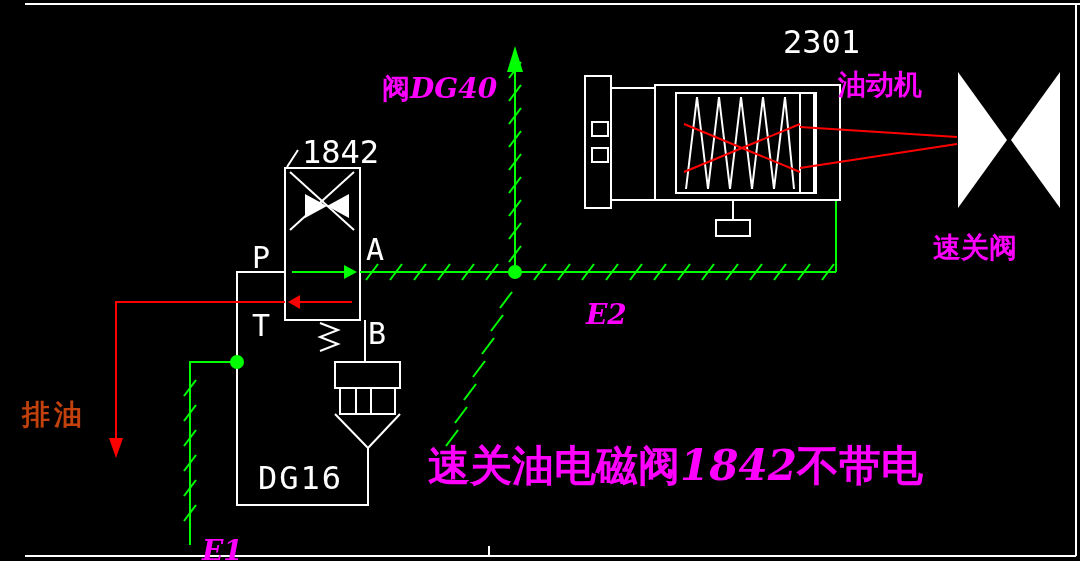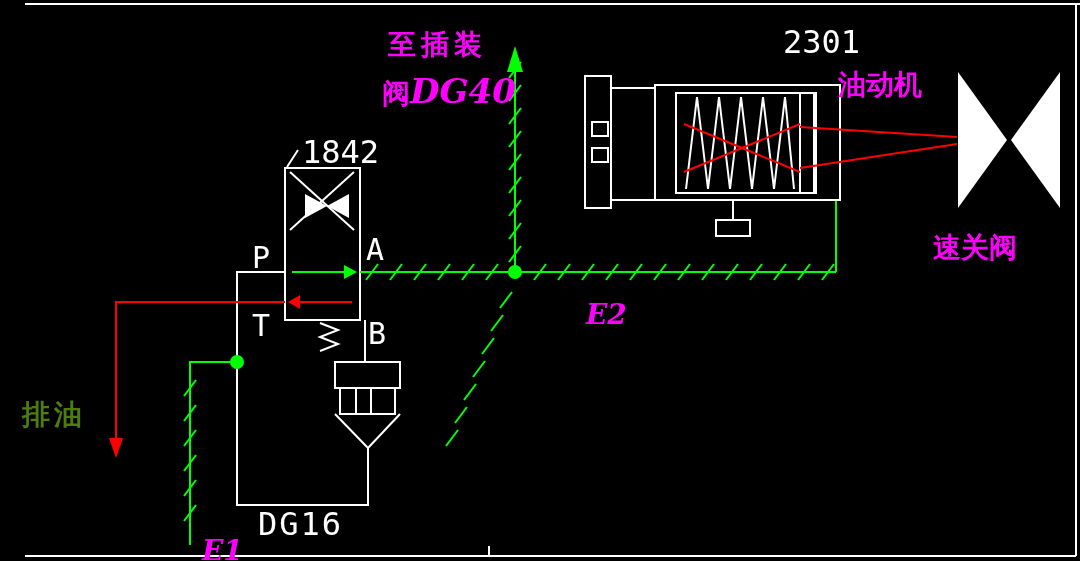--- a/index.html
+++ b/index.html
@@ -4,21 +4,21 @@
 <style>
   html,body{margin:0;padding:0;background:#000;}
   .canvas{position:relative;width:1080px;height:561px;background:#000000;overflow:hidden;
           font-family:"Liberation Sans",sans-serif;}
   .canvas svg{position:absolute;left:0;top:0;}
   .lbl{position:absolute;color:#ff00ff;font-weight:bold;white-space:nowrap;
        font-family:"Liberation Sans",sans-serif;line-height:1.05;}
   .cad{position:absolute;color:#ffffff;font-family:"DejaVu Sans Mono",monospace;
        white-space:nowrap;line-height:1.05;text-align:center;}
   .it{font-family:"DejaVu Serif",serif;font-style:italic;font-weight:bold;}
-  .red{color:#4d7c0f;}
+  .red{color:#c2410c;}
 </style>
 </head>
 <body>
 
 <div class="canvas">
 
   <svg width="1080" height="561" viewBox="0 0 1080 561">
     <defs>
       <g id="sl">
           <line x1="-6" y1="8" x2="6" y2="-8"></line>
@@ -142,41 +142,43 @@
       <line x1="800" y1="127" x2="957" y2="137"></line>
       <line x1="800" y1="168" x2="957" y2="144"></line>
     </g>
 
     <g fill="#ffffff" stroke="none">
       <polygon points="958,72 958,208 1007,140"></polygon>
       <polygon points="1060,72 1060,208 1011,140"></polygon>
     </g>
   </svg>
 
-  <div class="lbl" style="left:388px;top:30px;font-size:28px;letter-spacing:5px;">至插装</div>
 
   <div class="lbl" style="left:382px;top:74px;font-size:28px;">
-    <span>阀</span><span class="it" style="font-size:34px;">DG40</span>
+    <span>阀</span><span class="it" style="font-size:28px;">DG40</span>
   </div>
 
   <div class="cad" style="left:783px;top:26px;font-size:32px;">2301</div>
 
   <div class="lbl" style="left:838px;top:70px;font-size:28px;">油动机</div>
 
   <div class="lbl" style="left:933px;top:233px;font-size:28px;">速关阀</div>
 
   <div class="cad" style="left:302px;top:136px;font-size:32px;">1842</div>
 
   <div class="cad" style="left:252px;top:242px;font-size:30px;">P</div>
   <div class="cad" style="left:366px;top:234px;font-size:30px;">A</div>
   <div class="cad" style="left:252px;top:310px;font-size:30px;">T</div>
   <div class="cad" style="left:368px;top:318px;font-size:30px;">B</div>
 
-  <div class="cad" style="left:258px;top:462px;font-size:32px;letter-spacing:2px;margin-top:46px;">DG16</div>
+  <div class="cad" style="left:258px;top:462px;font-size:32px;letter-spacing:2px;">DG16</div>
 
   <div class="lbl it" style="left:586px;top:300px;font-size:28px;text-align:center;">E2</div>
 
   <div class="lbl it" style="left:202px;top:536px;font-size:28px;">E1</div>
 
   <div class="lbl red" style="left:22px;top:400px;font-size:28px;letter-spacing:4px;">排油</div>
 
+  <div class="lbl" style="left:428px;top:444px;font-size:42px;">
+    <span>速关油电磁阀</span><span class="it">1842</span><span>不带电</span>
+  </div>
 
 </div>
 
 </body></html>

